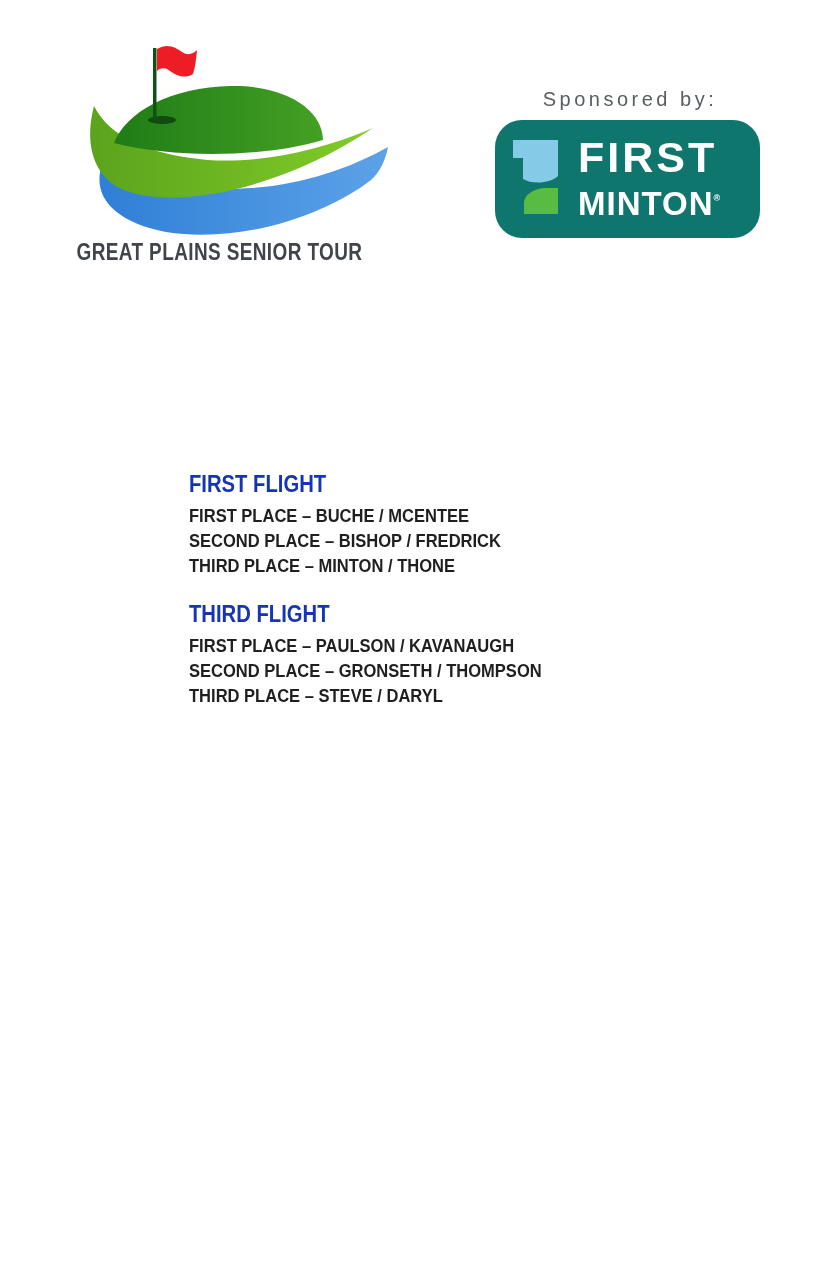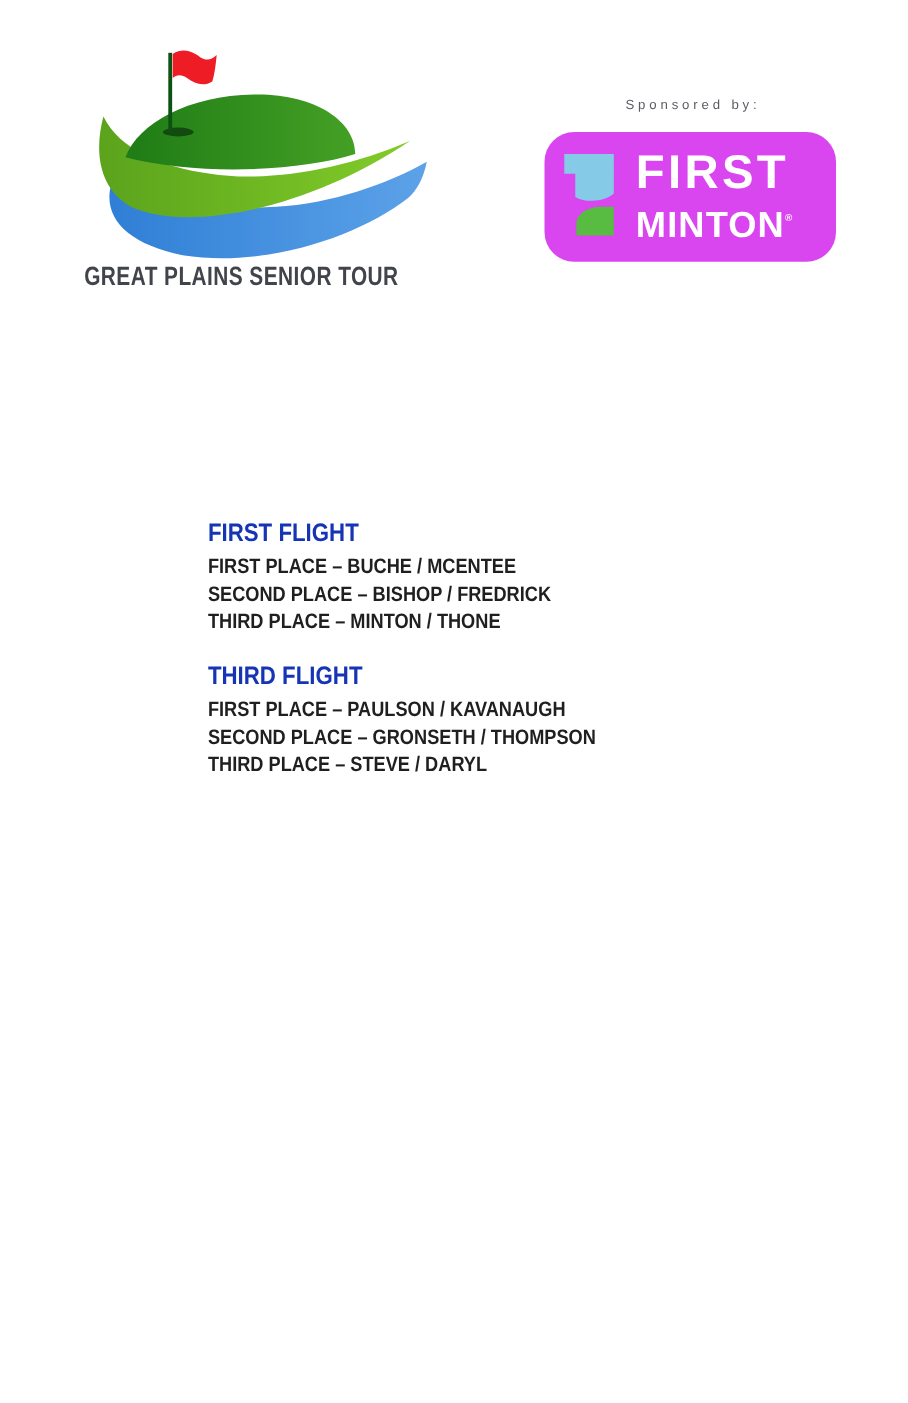--- a/index.html
+++ b/index.html
@@ -25,29 +25,29 @@
     white-space: nowrap;
     transform: scaleX(0.79);
     transform-origin: 0 50%;
   }
 
   
   .sponsored {
     position: absolute;
     left: 480px; top: 88px; width: 300px;
     text-align: center;
-    font-size: 12px;
+    font-size: 20px;
     letter-spacing: 3.5px;
     color: #595d63;
   }
   .fd-box {
     position: absolute;
     left: 495px; top: 120px;
     width: 265px; height: 118px;
-    background: #d946ef;
+    background: #0f766e;
     border-radius: 27px;
   }
   .fd-mark { position: absolute; left: 17px; top: 19px; width: 48px; height: 78px; }
   .fd-text { position: absolute; left: 83px; top: 14px; color: #ffffff; }
   .fd-first {
     font-size: 43px; font-weight: 700; letter-spacing: 3px; line-height: 46px;
     white-space: nowrap;
   }
   .fd-dakota {
     font-size: 33px; font-weight: 700; letter-spacing: 1px; line-height: 36px;

